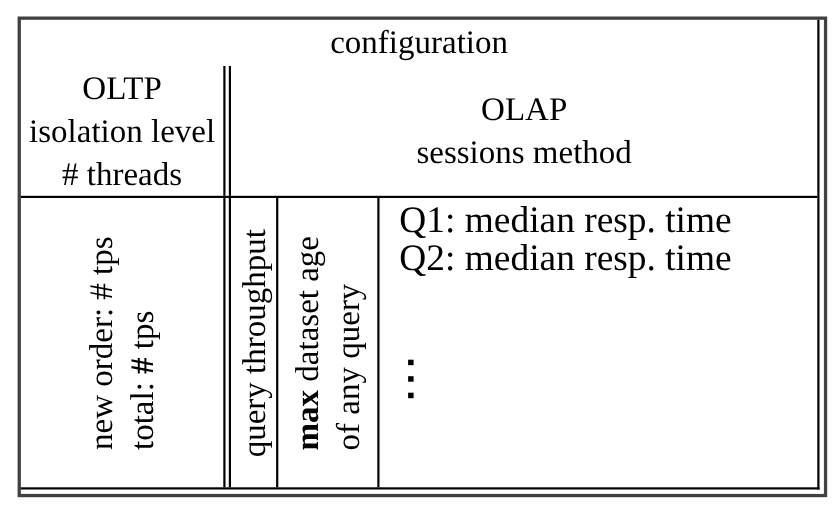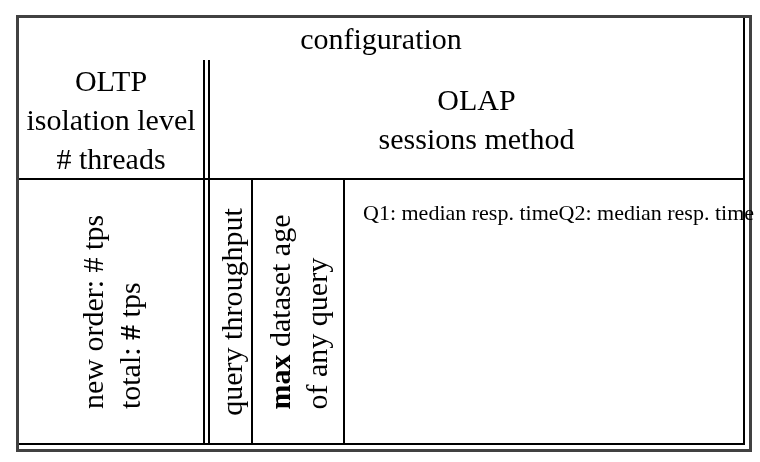--- a/index.html
+++ b/index.html
@@ -90,25 +90,25 @@
     border-right: 2px solid #000000;
     box-sizing: content-box;
   }
   .age-col {
     width: 90px;
     border-right: 2px solid #000000;
   }
   .q-col {
     flex: 1;
     display: flex;
+    flex-direction: column;
     box-sizing: border-box;
     padding: 4px 6px 6px 18px;
-    font-size: 22px;
+    font-size: 34px;
     min-height: 0;
-    margin-top: 12px;
   }
   .q-line { line-height: 34px; flex: none; }
   .vdots-spacer {
     flex: 1;
     display: flex;
     align-items: center;
     min-height: 0;
   }
   .vdots {
     display: flex;

